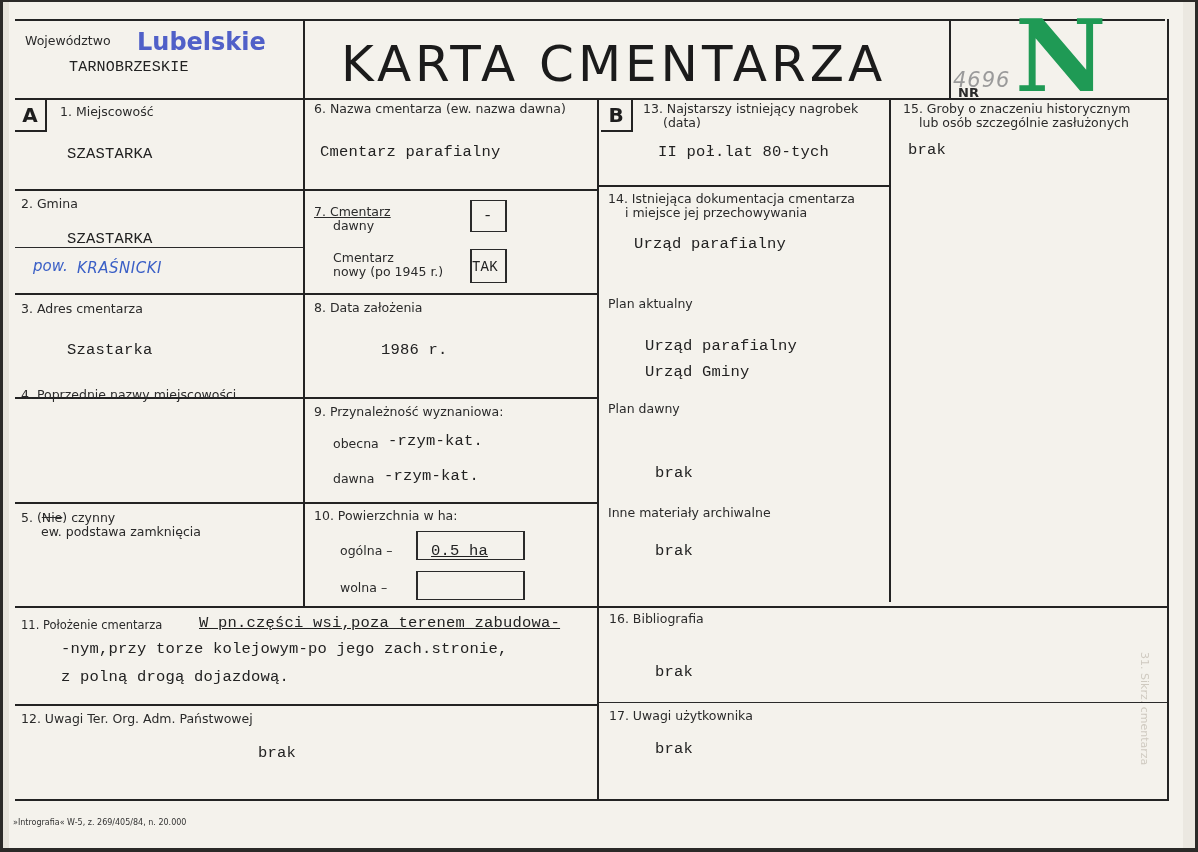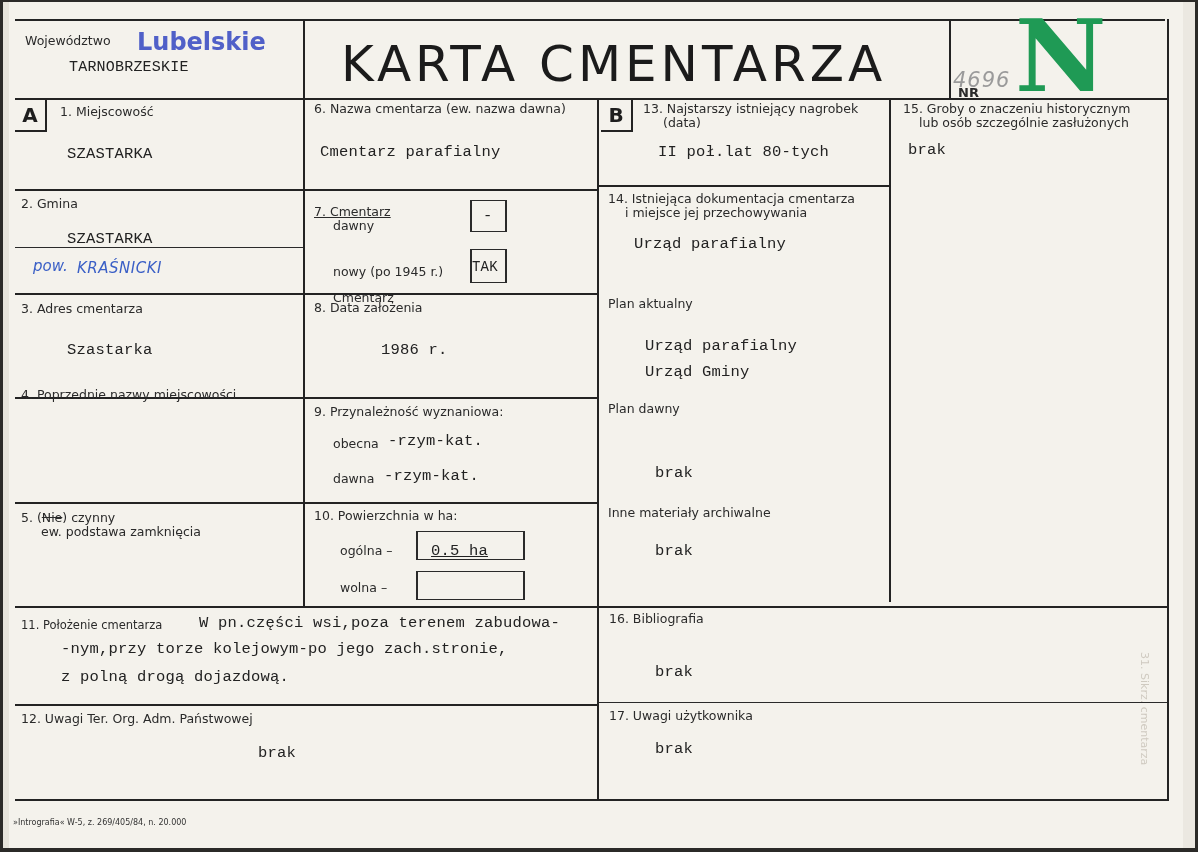--- a/index.html
+++ b/index.html
@@ -84,21 +84,21 @@
 
   <div class="lbl" style="left:311px; top:100px;">6. Nazwa cmentarza (ew. nazwa dawna)</div>
   <div class="typed" style="left:317px; top:141px;">Cmentarz parafialny</div>
 
   <div class="hl" style="left:300px; top:187px; width:294px;"></div>
   <div class="lbl" style="left:311px; top:203px;text-decoration:underline;">7. Cmentarz</div>
   <div class="lbl" style="left:330px; top:217px;">dawny</div>
   <div class="valbox" style="left:467px; top:198px; width:33px; height:30px;">
     <div class="typed" style="left:11px; top:6px;">-</div>
   </div>
-  <div class="lbl" style="left:330px; top:249px;margin-top:40px;">Cmentarz</div>
+  <div class="lbl" style="left:330px; top:249px;">Cmentarz</div>
   <div class="lbl" style="left:330px; top:263px;">nowy (po 1945 r.)</div>
   <div class="valbox" style="left:467px; top:247px; width:33px; height:32px;">
     <div class="typed" style="left:0px; top:9px; font-size:14px;">TAK</div>
   </div>
 
   <div class="hl" style="left:300px; top:291px; width:294px;"></div>
   <div class="lbl" style="left:311px; top:299px;">8. Data założenia</div>
   <div class="typed" style="left:378px; top:339px;">1986 r.</div>
 
   <div class="hl" style="left:300px; top:395px; width:294px;"></div>
@@ -139,21 +139,21 @@
   <div class="lbl" style="left:605px; top:504px;">Inne materiały archiwalne</div>
   <div class="typed" style="left:652px; top:540px;">brak</div>
 
   <div class="lbl" style="left:900px; top:100px;">15. Groby o znaczeniu historycznym</div>
   <div class="lbl" style="left:916px; top:114px;">lub osób szczególnie zasłużonych</div>
   <div class="typed" style="left:905px; top:139px;">brak</div>
 
   <div class="hl" style="left:12px; top:604px; width:1152px;"></div>
 
   <div class="lbl" style="left:18px; top:616px; font-size:11.5px;">11. Położenie cmentarza</div>
-  <div class="typed" style="left:196px; top:612px;">W pn.części wsi,poza terenem zabudowa-</div>
+  <div class="typed" style="left:196px; top:612px;text-decoration:underline;">W pn.części wsi,poza terenem zabudowa-</div>
   <div class="typed" style="left:58px; top:638px;">-nym,przy torze kolejowym-po jego zach.stronie,</div>
   <div class="typed" style="left:58px; top:666px;">z polną drogą dojazdową.</div>
 
   <div class="lbl" style="left:606px; top:610px;">16. Bibliografia</div>
   <div class="typed" style="left:652px; top:661px;">brak</div>
 
   <div class="hl" style="left:12px; top:702px; width:582px;"></div>
   <div class="hl thin" style="left:594px; top:700px; width:570px;"></div>
 
   <div class="lbl" style="left:18px; top:710px;">12. Uwagi Ter. Org. Adm. Państwowej</div>

